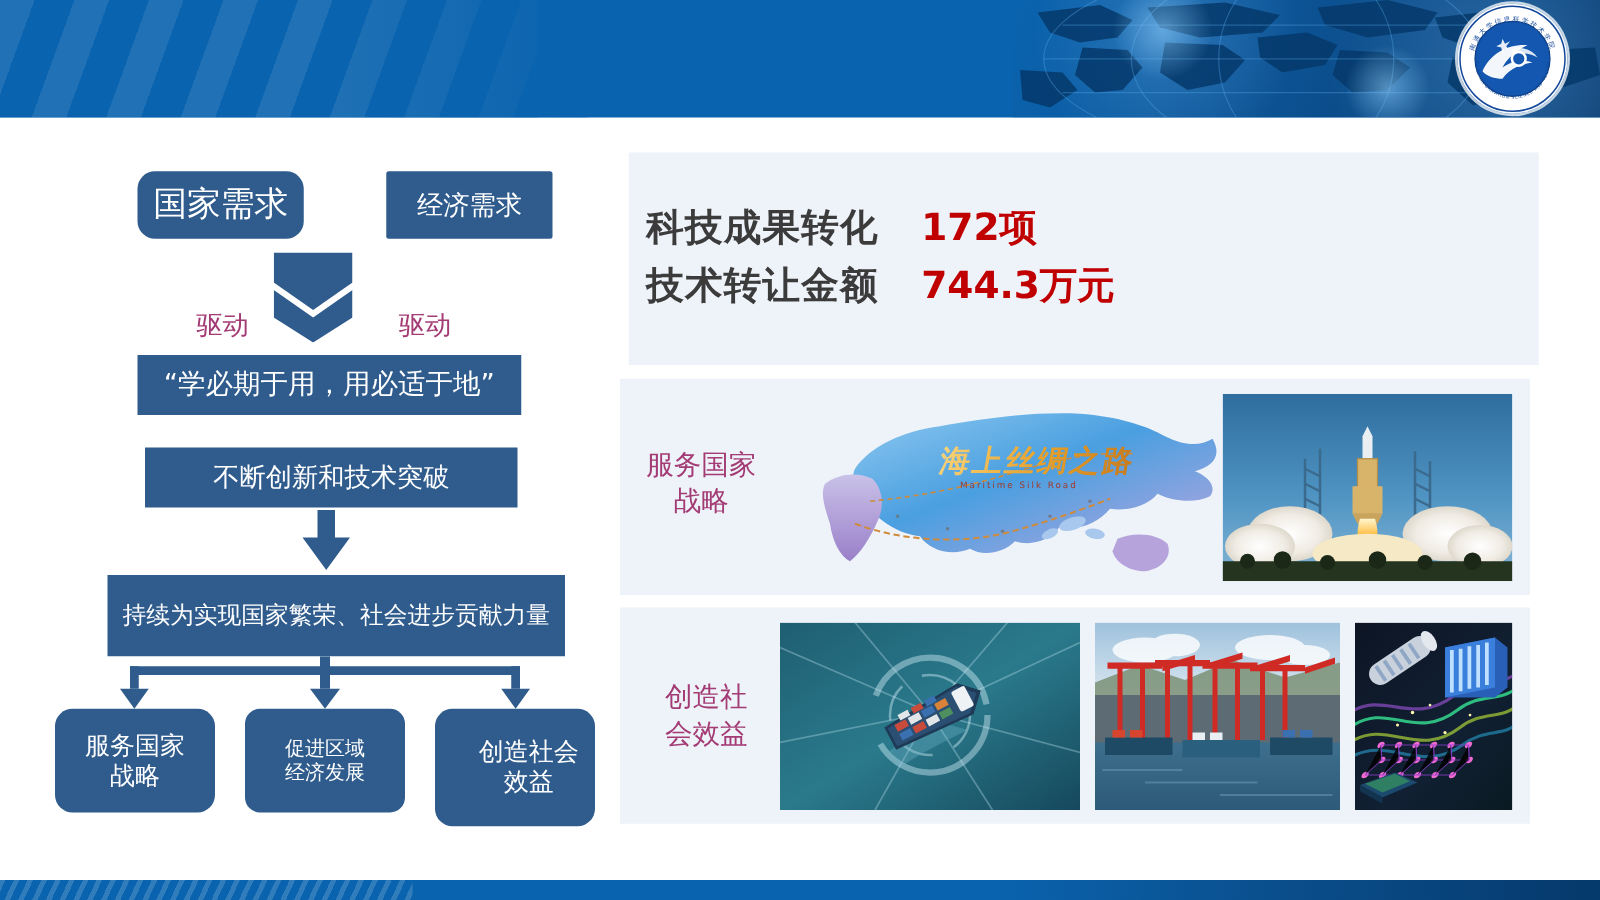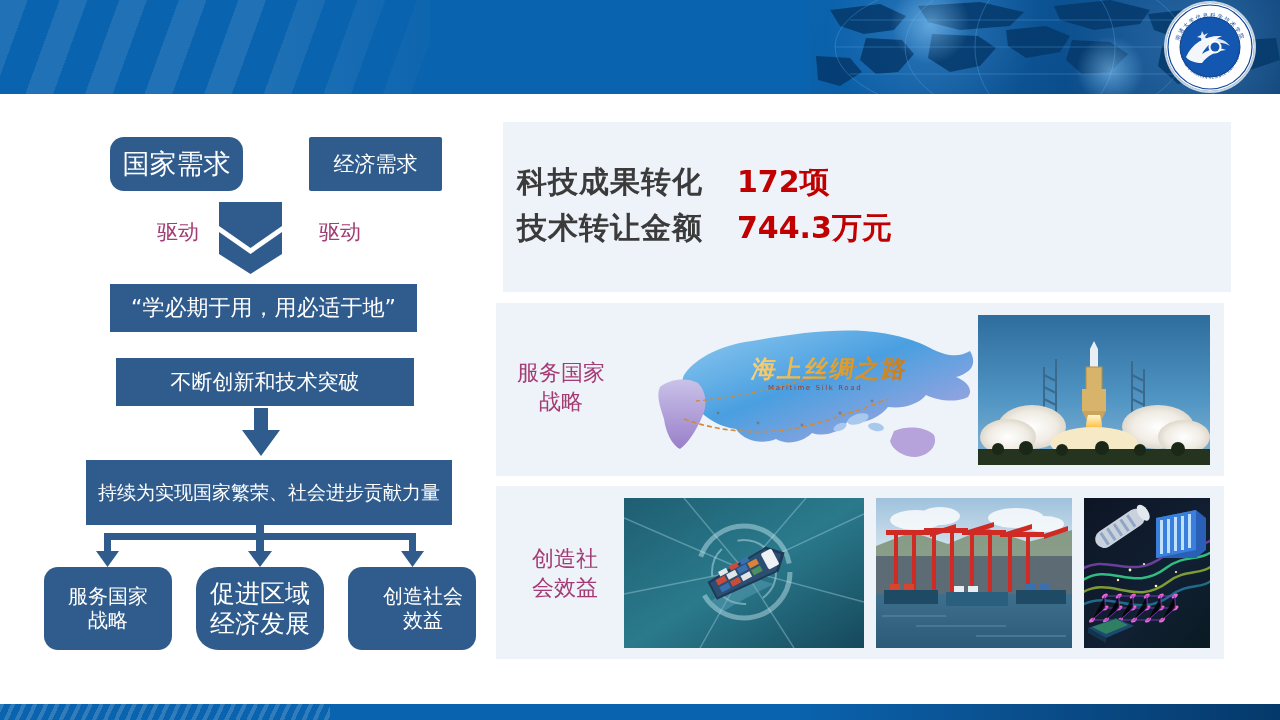--- a/index.html
+++ b/index.html
@@ -76,26 +76,26 @@
     display:flex;align-items:center;justify-content:center;
     text-align:center;line-height:1.18;
     font-size:20px;box-sizing:border-box;
   }
   .n-guojia{left:110px;top:43px;width:133px;height:54px;border-radius:14px;font-size:27px;}
   .n-jingji{left:280px;top:43px;width:133px;height:54px;border-radius:2px;font-size:21px;margin-left:29px;}
   .n-xuebi{left:110px;top:190px;width:307px;height:48px;font-size:22px;}
   .n-chuangxin{left:116px;top:264px;width:298px;height:48px;font-size:21px;}
   .n-chixu{left:86px;top:366px;width:366px;height:65px;font-size:19px;padding:0 6px;}
   .n-b1{left:44px;top:473px;width:128px;height:83px;border-radius:14px;font-size:20px;}
-  .n-b2{left:196px;top:473px;width:128px;height:83px;border-radius:22px;font-size:25px;}
-  .n-b3{left:348px;top:473px;width:128px;height:83px;border-radius:14px;font-size:20px;padding-left:22px;}
+  .n-b2{left:196px;top:473px;width:128px;height:83px;border-radius:12px;font-size:16px;}
+  .n-b3{left:348px;top:473px;width:128px;height:94px;border-radius:14px;font-size:20px;padding-left:22px;}
 
   .drive-label{
     position:absolute;color:#a33b74;font-size:21px;
-    width:70px;text-align:center;
+    width:70px;text-align:center;margin-top:28px;
   }
   .drive-l{left:143px;top:124px;}
   .drive-r{left:305px;top:124px;}
 
   .chev{position:absolute;left:219px;top:108px;width:63px;height:72px;}
   .arrow-mid{position:absolute;left:242px;top:314px;width:38px;height:48px;}
   .branch{position:absolute;left:44px;top:431px;width:432px;height:46px;}
 
   
   .panel{

